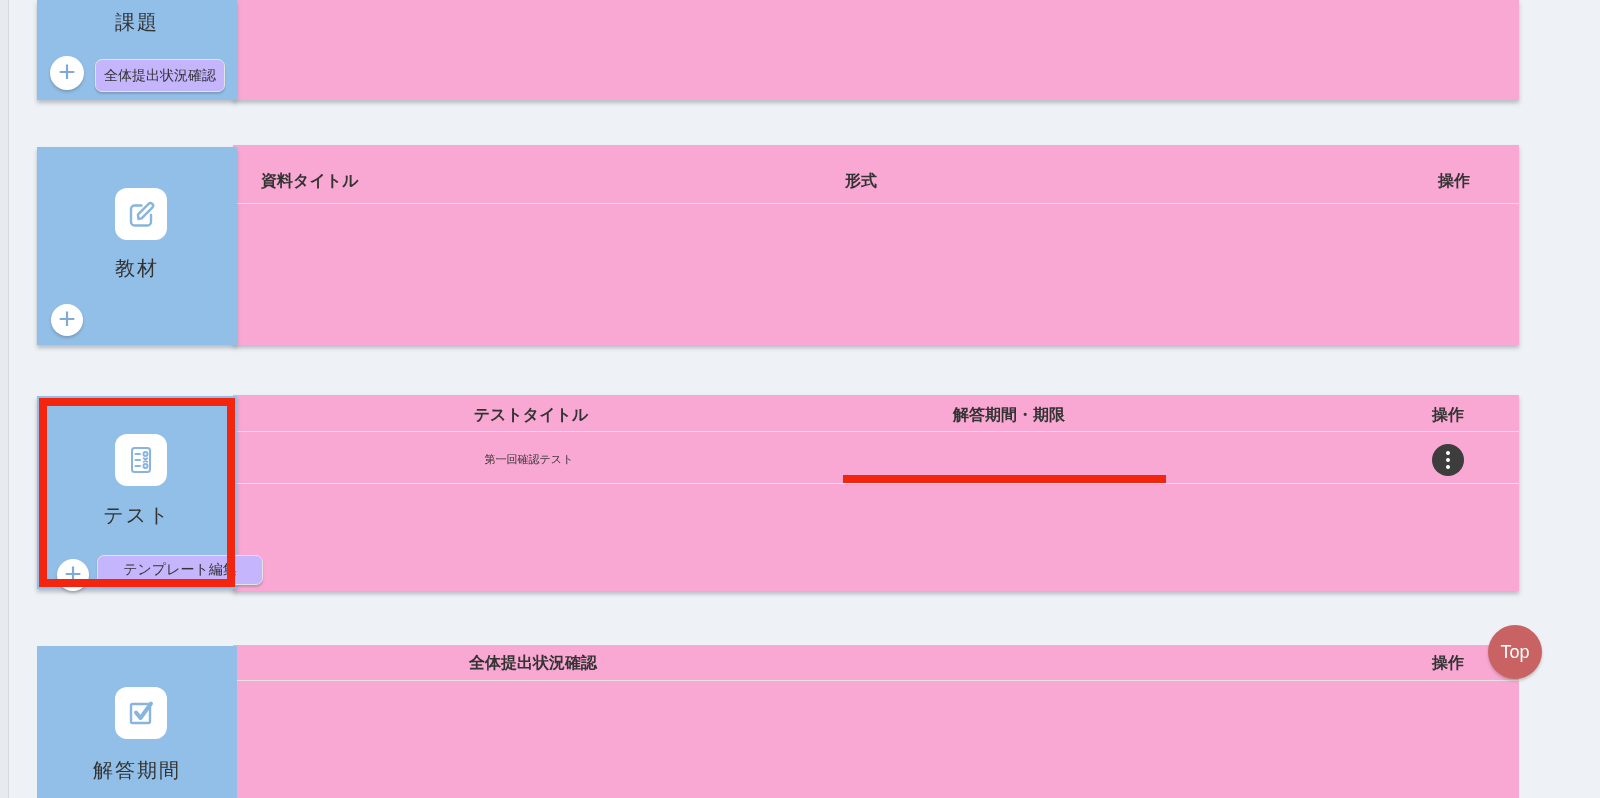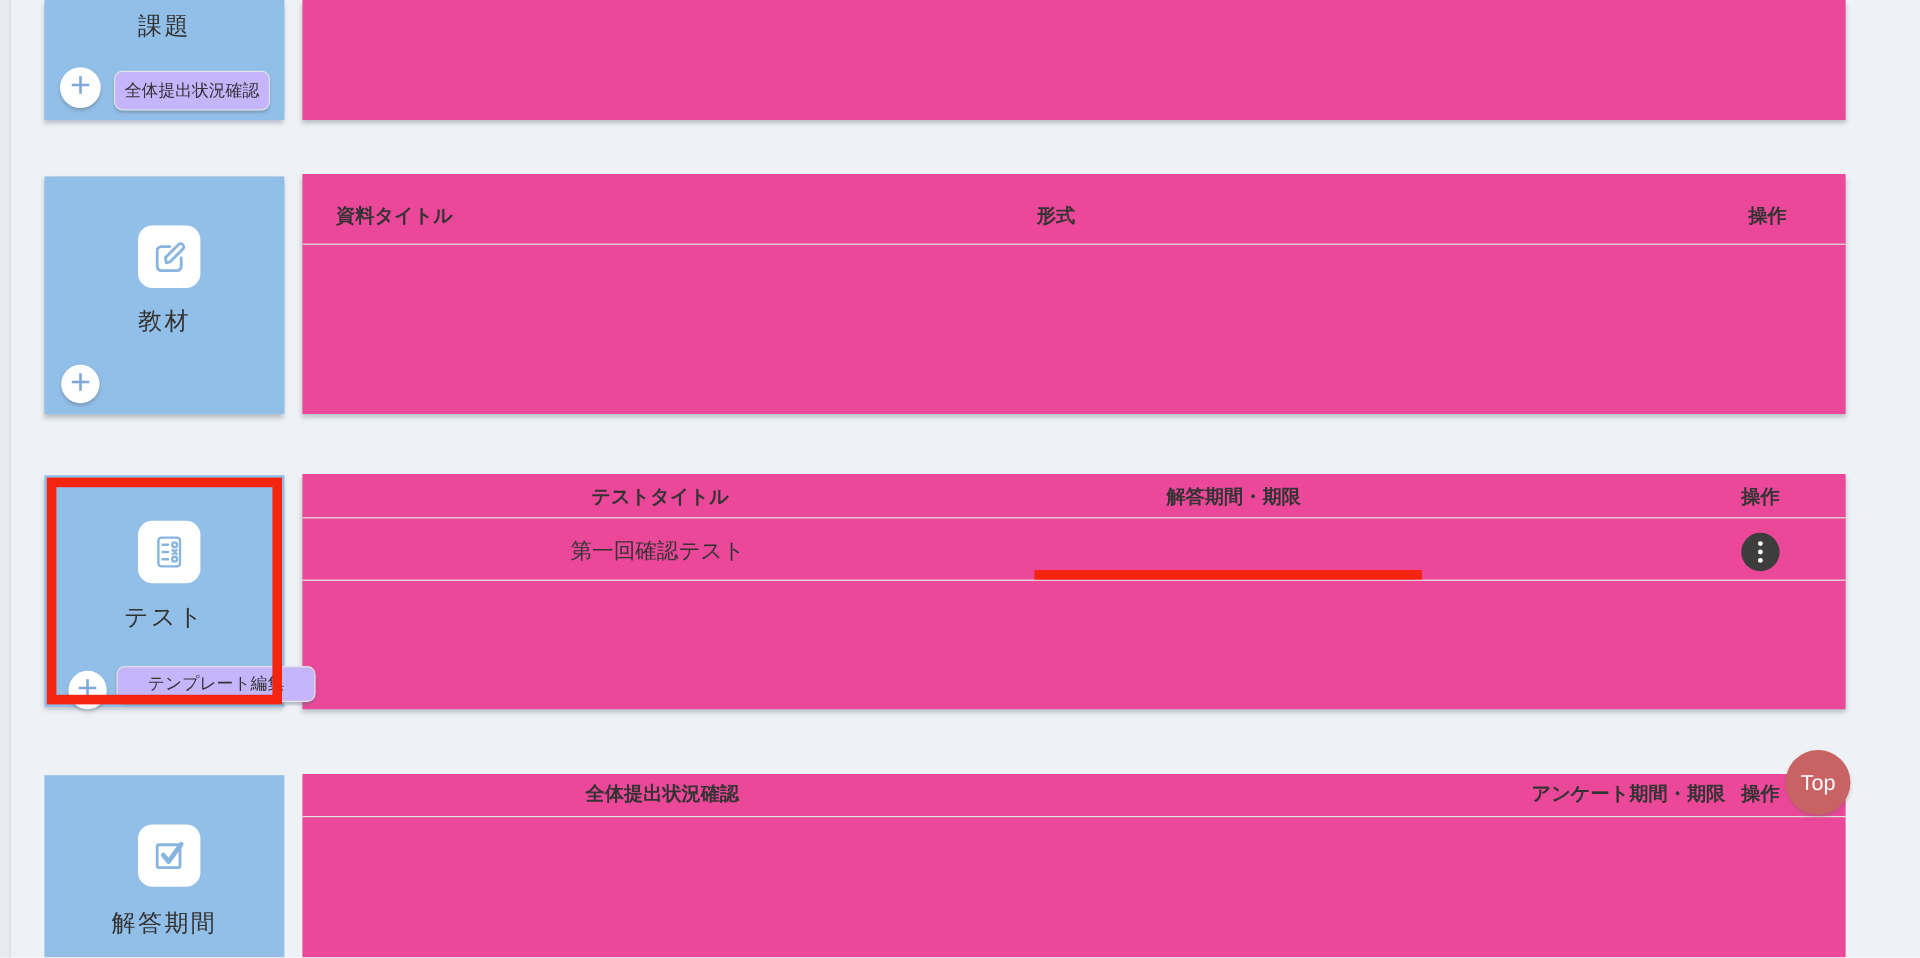--- a/index.html
+++ b/index.html
@@ -6,40 +6,40 @@
   html,body { width:1600px; height:798px; overflow:hidden;
     font-family:"Liberation Sans", sans-serif; }
   .page { position:relative; width:1600px; height:798px;
     background:#eef2f6; overflow:hidden;padding-left:23px; }
   .left-gutter { position:absolute; left:0; top:0; width:9px; height:798px;
     background:#e7ebf0; border-right:1px solid #d5dae0; }
 
   
   .tile { position:absolute; left:37px; width:200px; background:#92bfe8;
     box-shadow:0 3px 4px rgba(115,125,140,.45); }
-  .white-panel { position:absolute; left:252px; width:1286px; background:#ec4899;
+  .white-panel { position:absolute; left:233px; width:1286px; background:#f9a8d4;
     box-shadow:0 3px 4px rgba(115,125,140,.45); }
   .tile-label { position:absolute; left:0; width:100%; text-align:center;
     font-size:20px; line-height:24px; color:#333; letter-spacing:2px; }
   .icon-sq { position:absolute; left:78px; width:52px; height:52px;
     background:#fff; border-radius:12px; display:flex;
     align-items:center; justify-content:center; }
   .plus-btn { position:absolute; width:34px; height:34px; border-radius:50%;
     background:#fff; box-shadow:0 2px 3px rgba(90,100,115,.4);
     color:#7fa9d6; font-size:30px; font-weight:300; line-height:31px;
     text-align:center; z-index:2; }
   .pill-btn { position:absolute; background:#c4b5fd; border:1px solid #e3e3e3;
     border-radius:7px; box-shadow:0 2px 2px rgba(90,100,115,.35);
     font-size:14px; color:#333; text-align:center; z-index:2;
     display:flex; align-items:center; justify-content:center; }
   .hdr { position:absolute; font-size:16px; font-weight:700; color:#333;
     line-height:22px; text-align:center; }
   .hdr.left { text-align:left; }
   .hline { position:absolute; left:0; right:0; height:1px; background:#e2e2e2; }
-  .cell { position:absolute; font-size:18px; color:#333; line-height:22px;
+  .cell { position:absolute; font-size:11px; color:#333; line-height:22px;
     text-align:center; }
   .kebab { position:absolute; width:32px; height:32px; border-radius:50%;
     background:#3d3d3d; display:flex; flex-direction:column; gap:3px;
     align-items:center; justify-content:center; }
   .kebab i { width:4px; height:4px; border-radius:50%; background:#fff; }
   .red-frame { position:absolute; left:2px; top:2px; right:2px; bottom:2px;
     border:8px solid #f3250f; z-index:3; pointer-events:none; }
   .red-underline { position:absolute; height:8px; background:#f3250f; z-index:2; }
   .top-btn { position:absolute; left:1488px; top:625px; width:54px; height:54px;
     border-radius:50%; background:#c96363; color:#fff; font-size:18px;
@@ -107,21 +107,20 @@
       </svg>
     </div>
     <div class="tile-label" style="top:107px;">テスト</div>
     <div class="plus-btn" style="left:20px; top:163px; width:32px; height:32px; line-height:29px;">+</div>
     <div class="pill-btn" style="left:60px; top:159px; width:166px; height:30px;">テンプレート編集</div>
     <div class="red-frame"></div>
   </div>
 
   <div class="white-panel" style="top:645px; height:153px; box-shadow:none;">
     <div class="hdr" style="left:185px; top:7px; width:230px;">全体提出状況確認</div>
-    <div class="hdr" style="left:975px; top:7px; width:260px;">アンケート期間・期限</div>
     <div class="hdr" style="left:1175px; top:7px; width:80px;">操作</div>
     <div class="hline" style="top:35px;"></div>
   </div>
   <div class="tile" style="top:646px; height:152px; box-shadow:none;">
     <div class="icon-sq" style="top:41px;">
       <svg width="34" height="34" viewBox="0 0 34 34" fill="none" stroke="#88b4e0" stroke-linecap="round" stroke-linejoin="round">
         <rect x="7" y="8" width="19" height="19" rx="1.5" stroke-width="2.4"></rect>
         <path d="M12 16.5 l4.5 5.5 L27 7.5" stroke-width="4"></path>
       </svg>
     </div>

